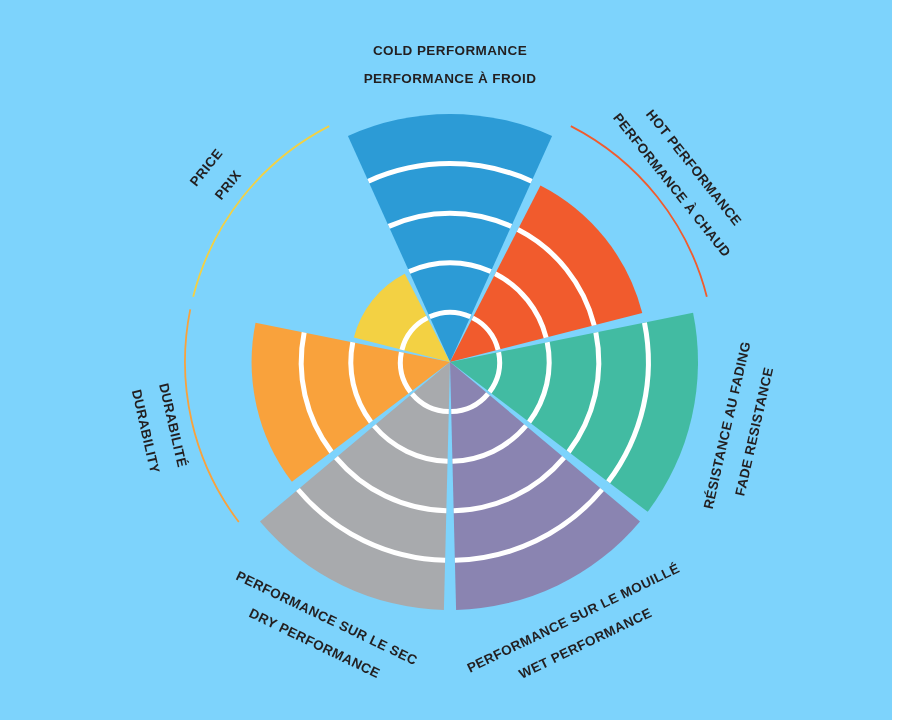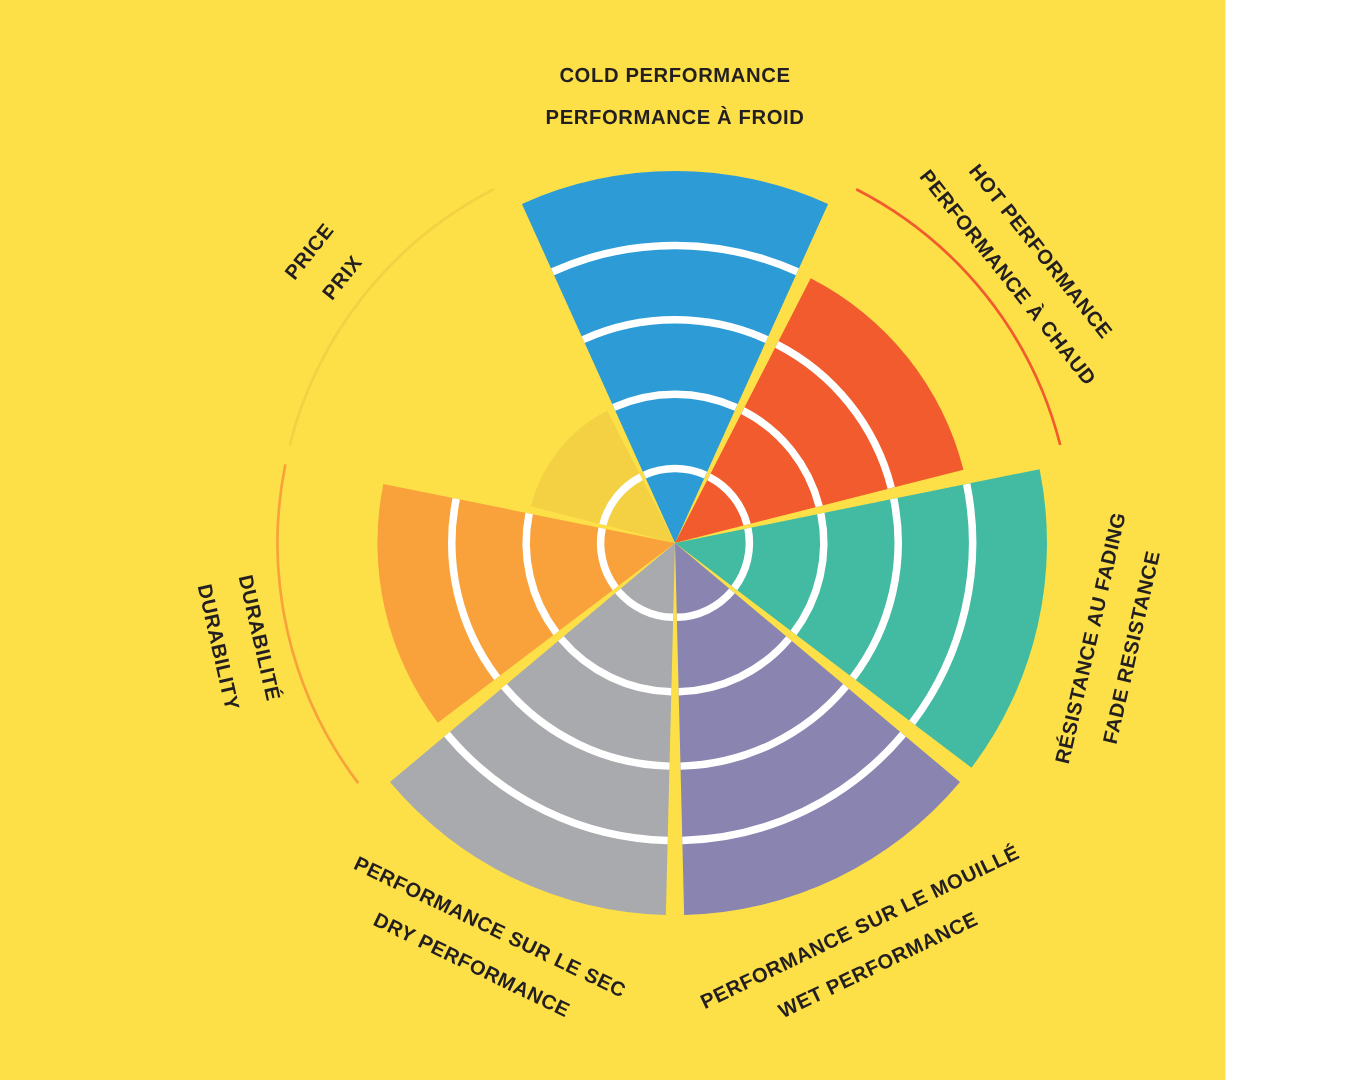--- a/index.html
+++ b/index.html
@@ -1,22 +1,22 @@
 <!DOCTYPE html>
 <html><head>
 <meta charset="utf-8">
 <style>
   html,body{
     margin:0;padding:0;background:#ffffff;
     font-family:"Liberation Sans","DejaVu Sans",sans-serif;
   }
   .stage{
     position:relative;
-    width:817px;height:720px;
-    background:#fde047;
+    width:892px;height:720px;
+    background:#7dd3fc;
     overflow:hidden;
   }
   svg{display:block}
   text.cat-label{
     font-family:"Liberation Sans","DejaVu Sans",sans-serif;
     font-weight:700;
     font-size:13.5px;
     letter-spacing:0.4px;
     fill:#231f20;
   }

